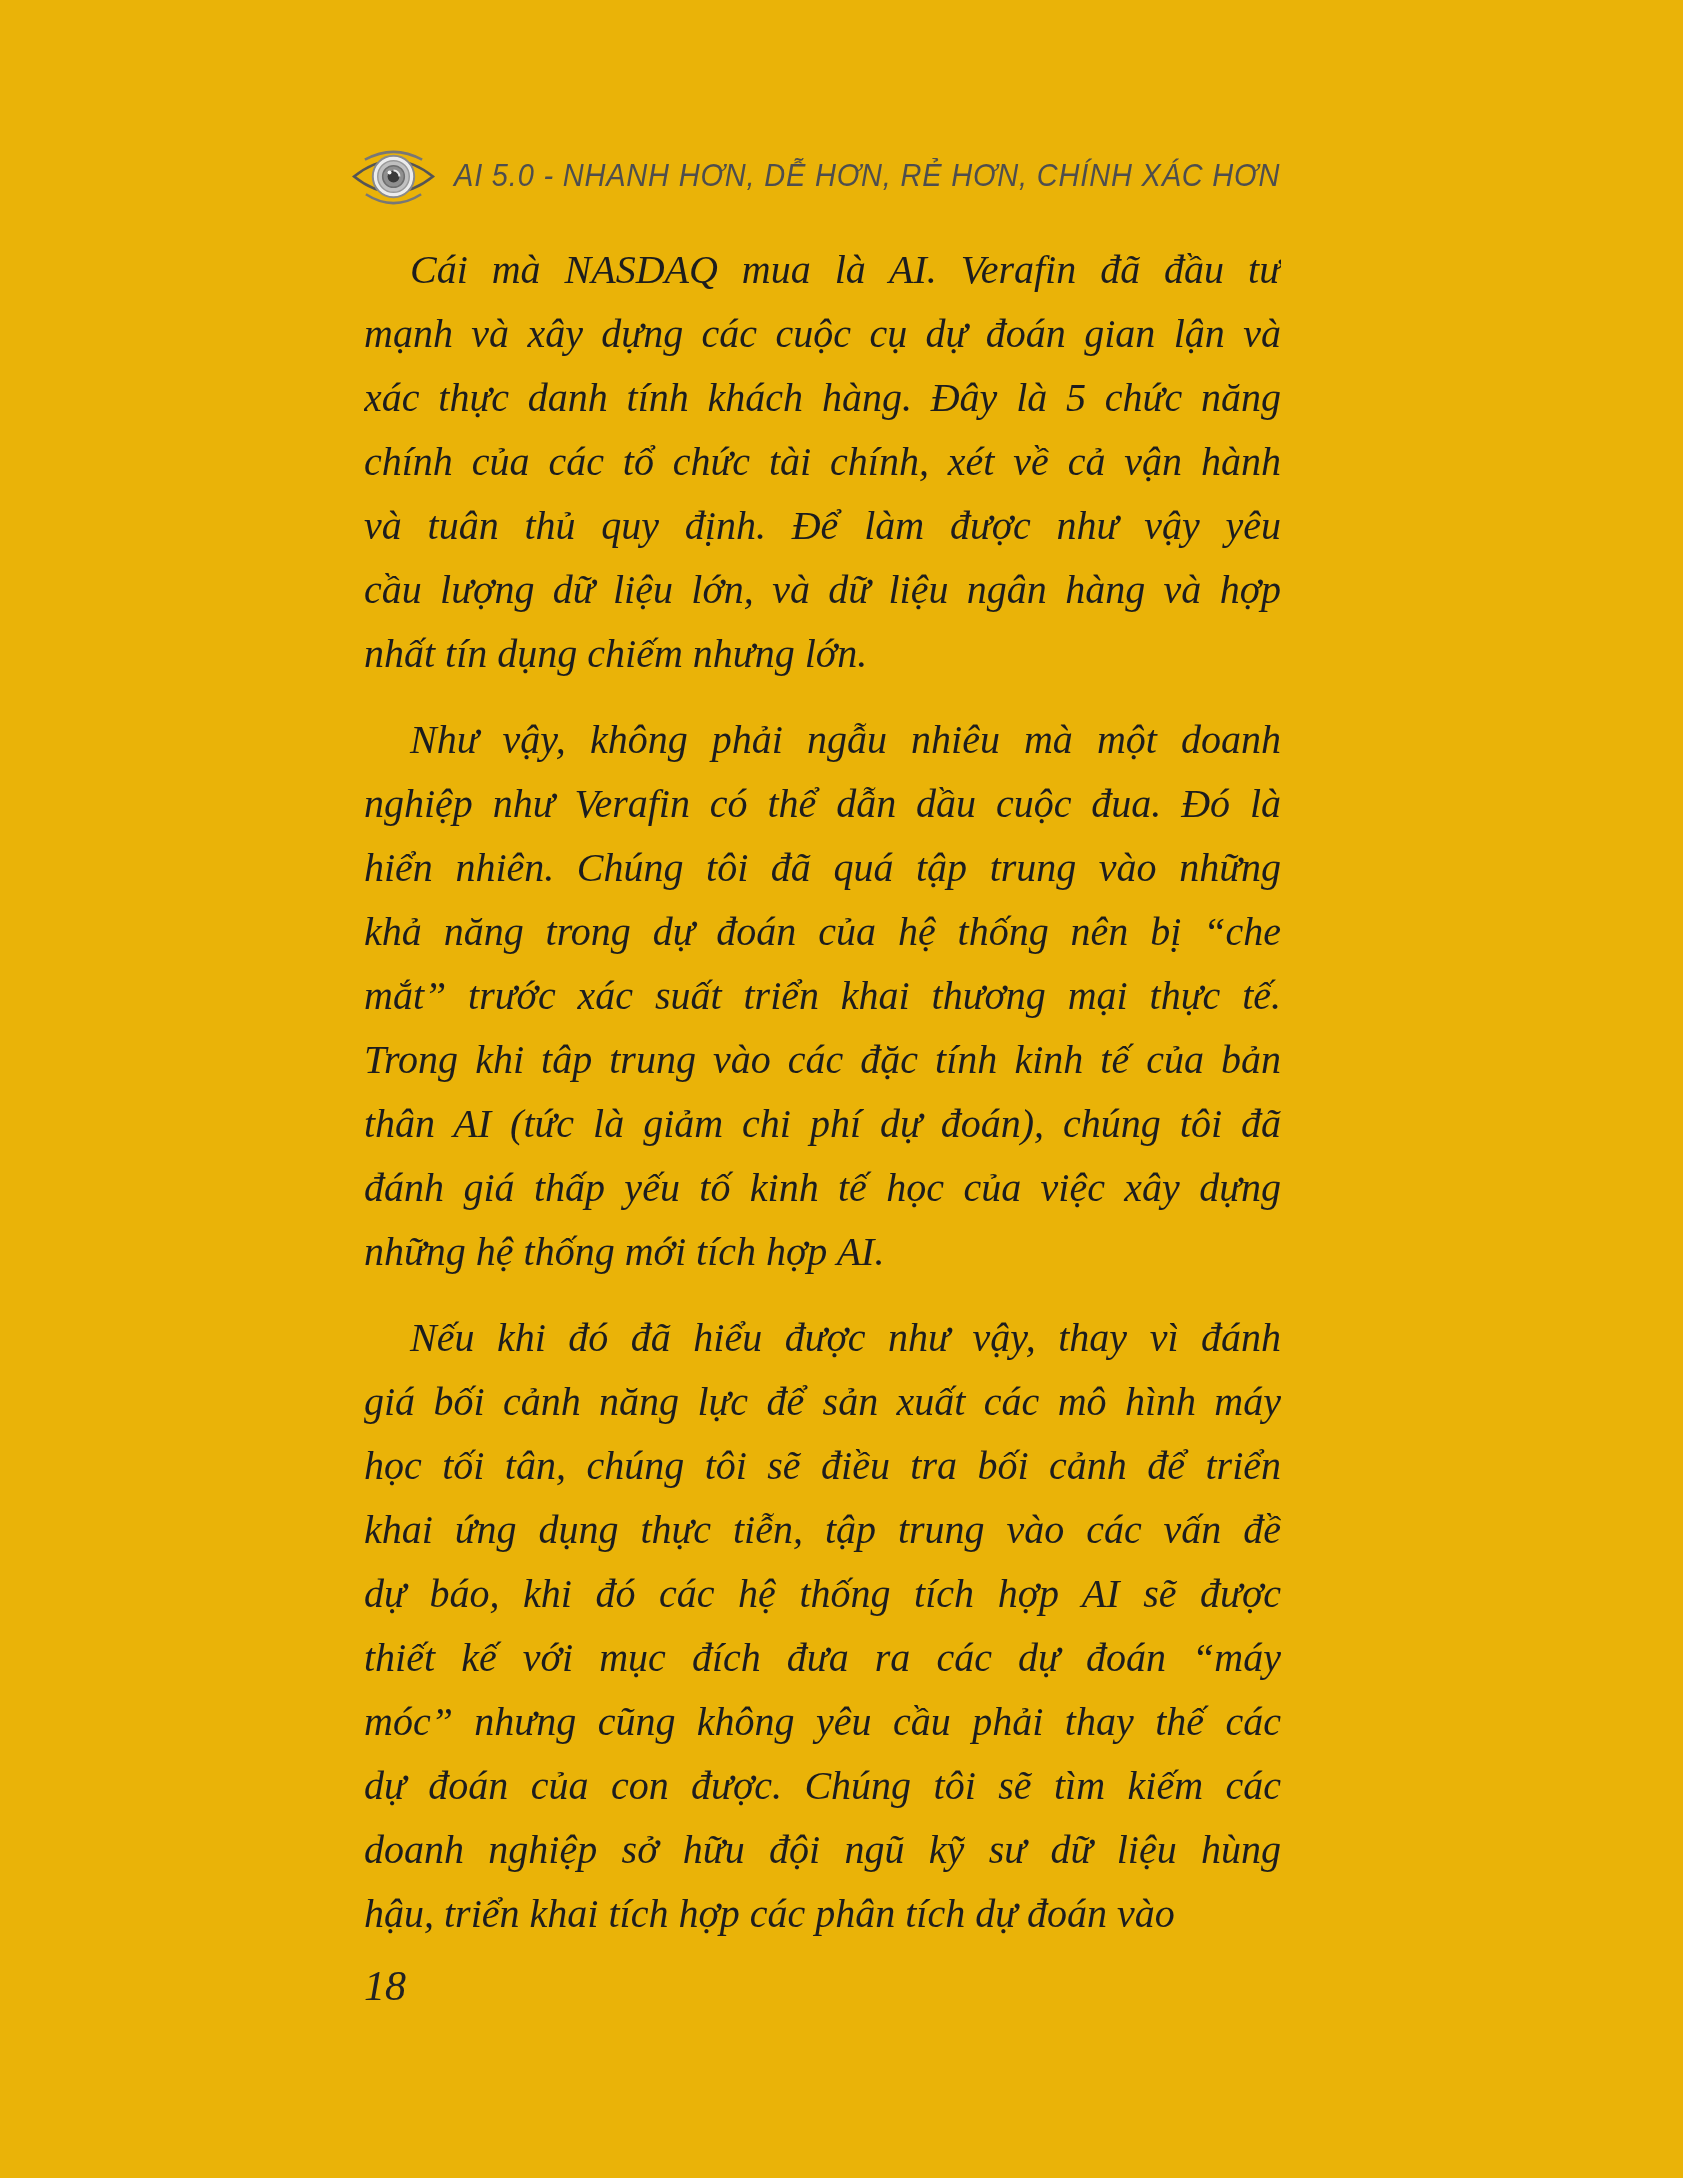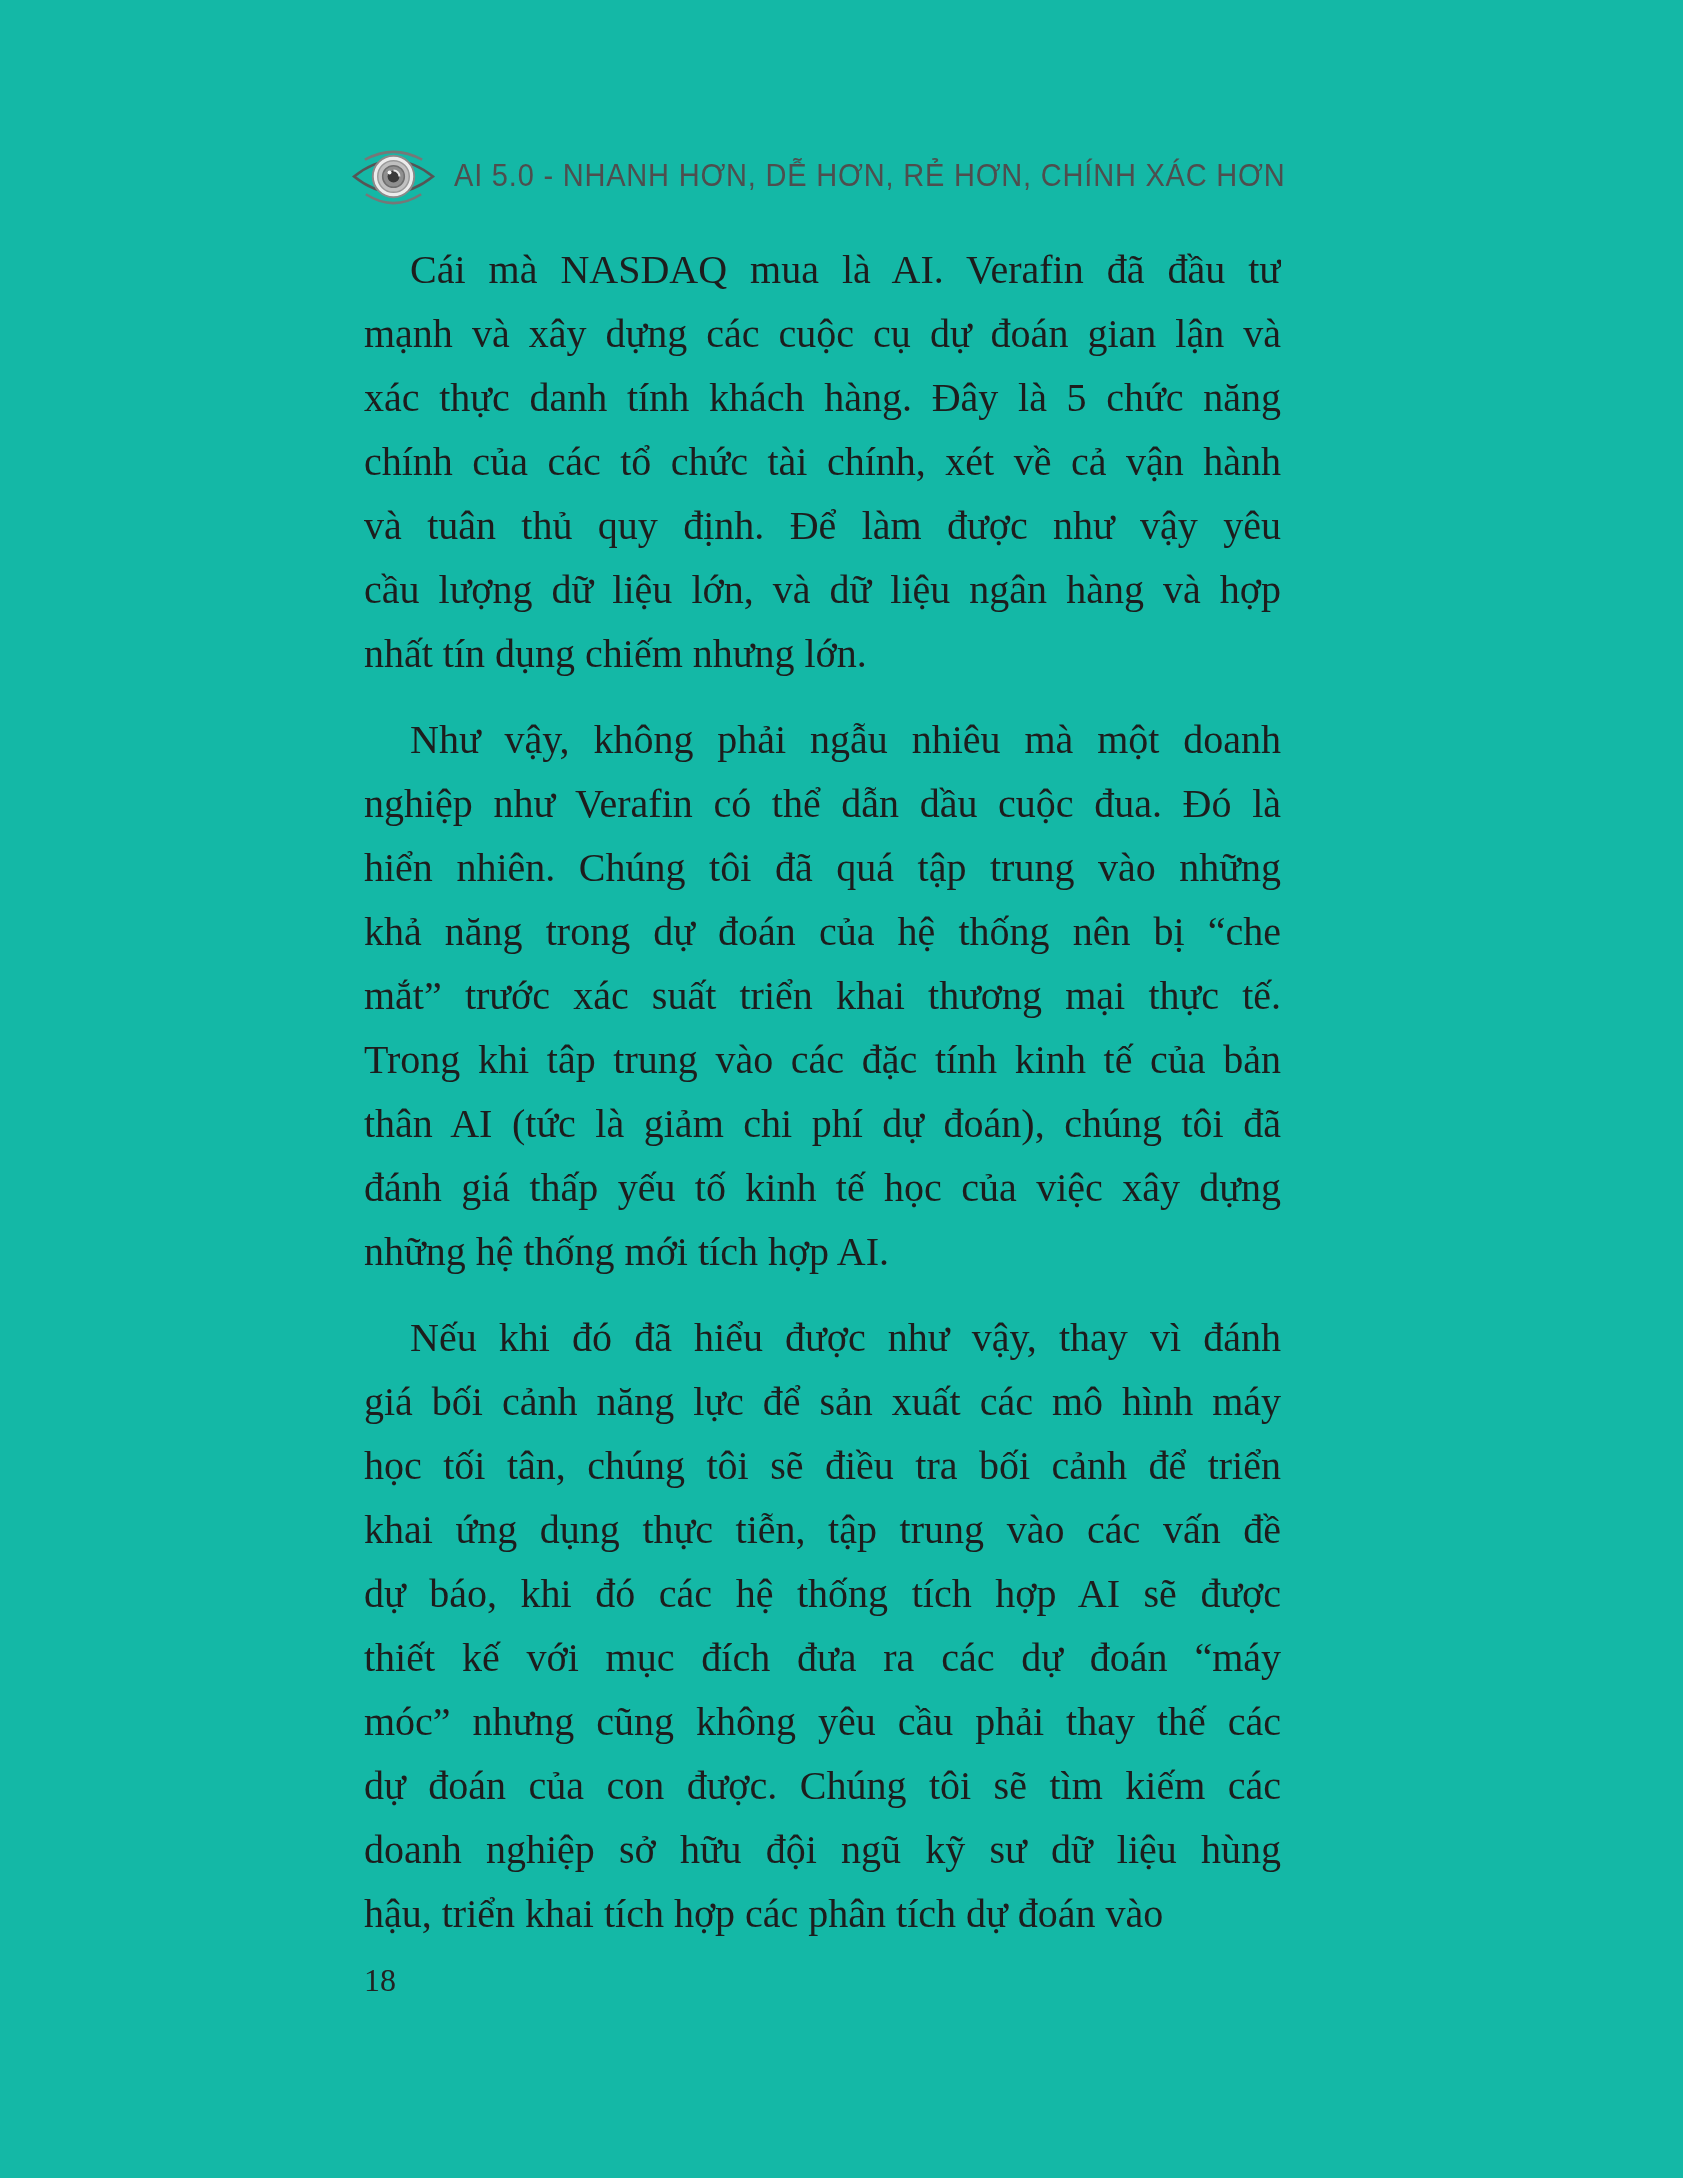--- a/index.html
+++ b/index.html
@@ -1,22 +1,23 @@
 <!DOCTYPE html>
 <html><head>
 <meta charset="utf-8">
 <style>
   html, body { margin: 0; padding: 0; background: #ffffff; }
   .page {
     position: relative;
     width: 1683px;
     height: 2178px;
-    background: #14b8a6;
+    background: #eab308;
     font-family: "Liberation Serif", serif;
     overflow: hidden;
+    font-style: italic;
   }
   .header {
     position: absolute;
     left: 349px;
     top: 139px;
     height: 75px;
     display: flex;
     align-items: center;
     gap: 16px;
   }
@@ -46,21 +47,21 @@
     text-align-last: justify;
     overflow: hidden;
     white-space: nowrap;
   }
   .line.first { text-indent: 46px; }
   .line.last { text-align-last: left; }
   .pagenum {
     position: absolute;
     left: 364px;
     top: 1962px;
-    font-size: 32px;
+    font-size: 42px;
     color: #222222;
   }
 </style>
 </head>
 <body>
 
 <div class="page">
 
   <div class="header">
     <span class="logo">

